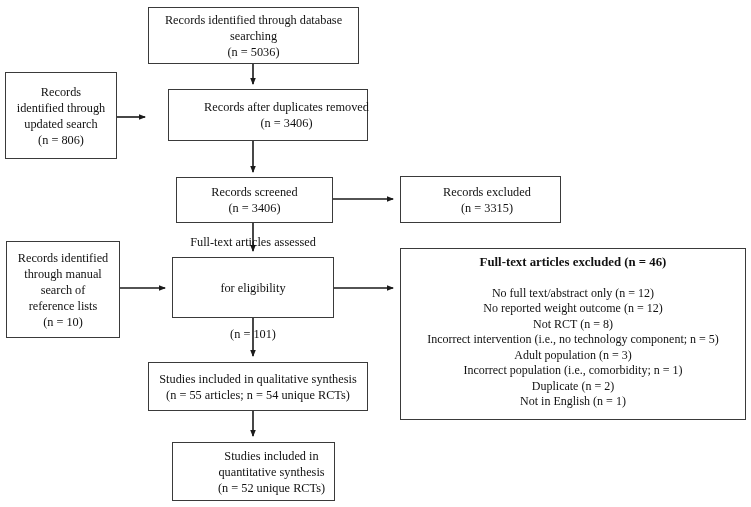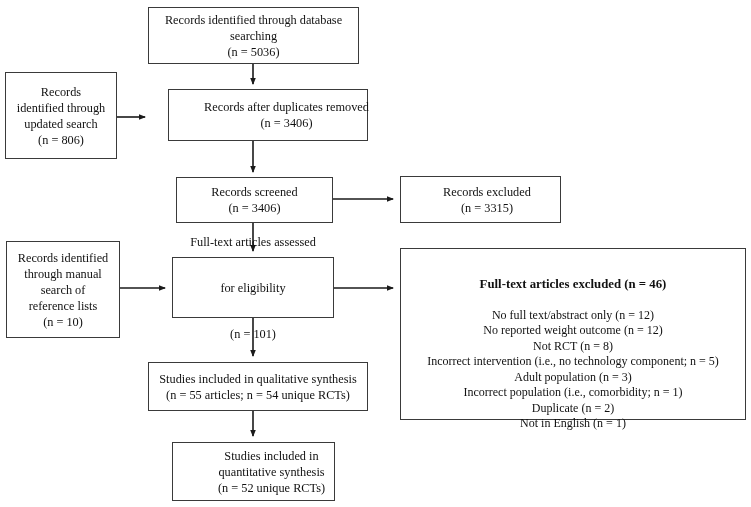--- a/index.html
+++ b/index.html
@@ -50,21 +50,21 @@
   #box-duplicates       { left: 168px; top:  89px; width: 200px; height: 52px; padding-left: 40px; }
   #box-screened         { left: 176px; top: 177px; width: 157px; height: 46px; }
   #box-records-excluded { left: 400px; top: 176px; width: 161px; height: 47px; padding-left: 16px; }
   #box-manual-search    { left:   6px; top: 241px; width: 114px; height: 97px; }
   #box-fulltext-assessed{ left: 172px; top: 257px; width: 162px; height: 61px; gap: 30px; }
   #box-qualitative      { left: 148px; top: 362px; width: 220px; height: 49px; }
   #box-quantitative     { left: 172px; top: 442px; width: 163px; height: 59px; padding-left: 39px; }
   #box-fulltext-excluded{
     left: 400px; top: 248px; width: 346px; height: 172px;
     justify-content: flex-start;
-    padding-top: 28px;
+    padding-top: 6px;
     font-size: 12px;
     line-height: 15.5px;
   }
   .big-title {
     font-weight: bold;
     font-size: 12.8px;
     margin-bottom: 15px;
     white-space: nowrap;
   }
 </style>

